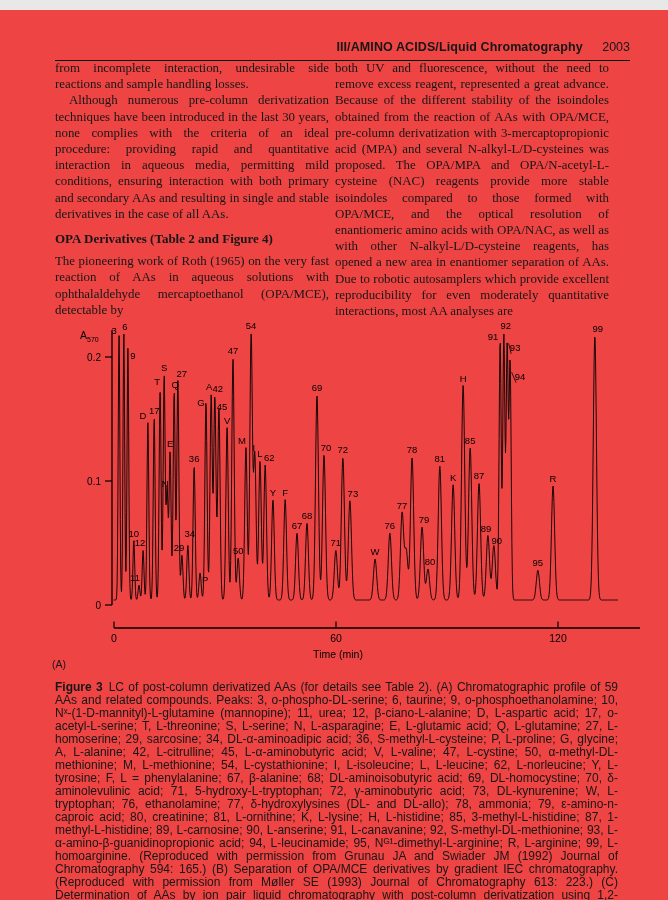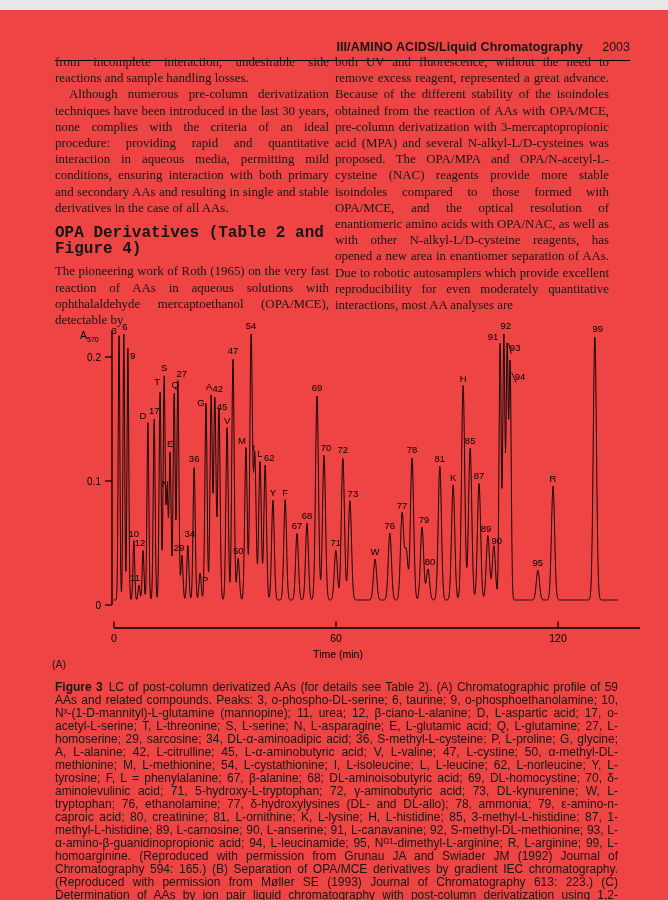--- a/index.html
+++ b/index.html
@@ -11,28 +11,28 @@
   }
   .header{
     position:absolute;left:55px;right:53px;top:30px;
     text-align:right;font-family:"Liberation Sans",sans-serif;font-size:12.5px;
     white-space:nowrap;
   }
   .header .title{font-weight:bold;letter-spacing:0.1px;}
   .header .pagenum{font-weight:normal;margin-left:16px;}
   .header-rule{position:absolute;left:55px;right:53px;top:50px;border-top:1.6px solid #000;}
   .columns{
-    position:absolute;left:55px;top:44px;width:562px;
+    position:absolute;left:55px;top:50px;width:562px;
     display:flex;gap:6px;
   }
   .col{width:274px;font-size:12.9px;line-height:16.2px;text-align:justify;}
   .col p{margin:0;}
   .col p.indent{text-indent:14px;}
   .col h3{
-    font-family:Liberation Mono, monospace;font-size:16px;font-weight:bold;
+    font-family:Liberation Serif, serif;font-size:13px;font-weight:bold;
     margin:9px 0 6px 0;text-align:left;
   }
   .figure-wrap{position:absolute;left:50px;top:316px;width:596px;height:350px;}
   .figure-wrap svg{overflow:visible;display:block;}
   .panel-label{
     position:absolute;left:52px;top:648px;
     font-family:"Liberation Sans",sans-serif;font-size:10.5px;
   }
   .caption{
     position:absolute;left:55px;top:671px;width:563px;

